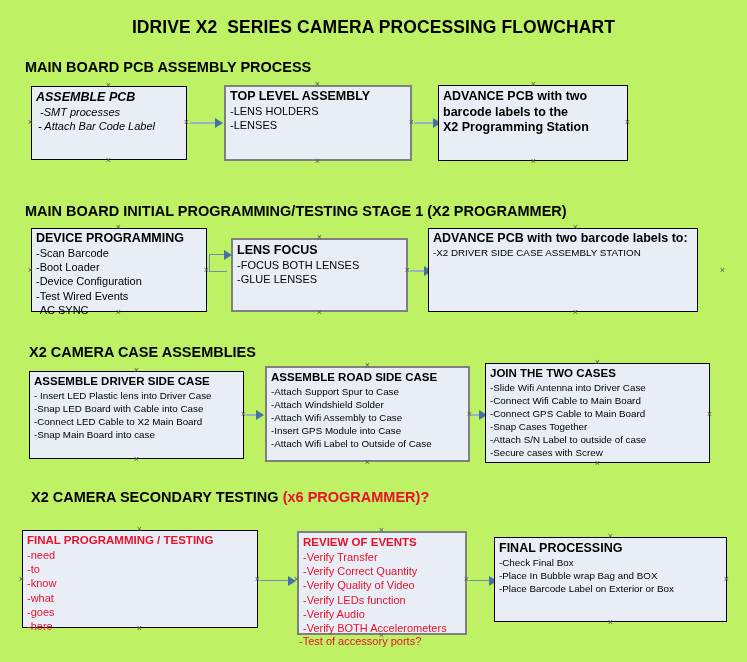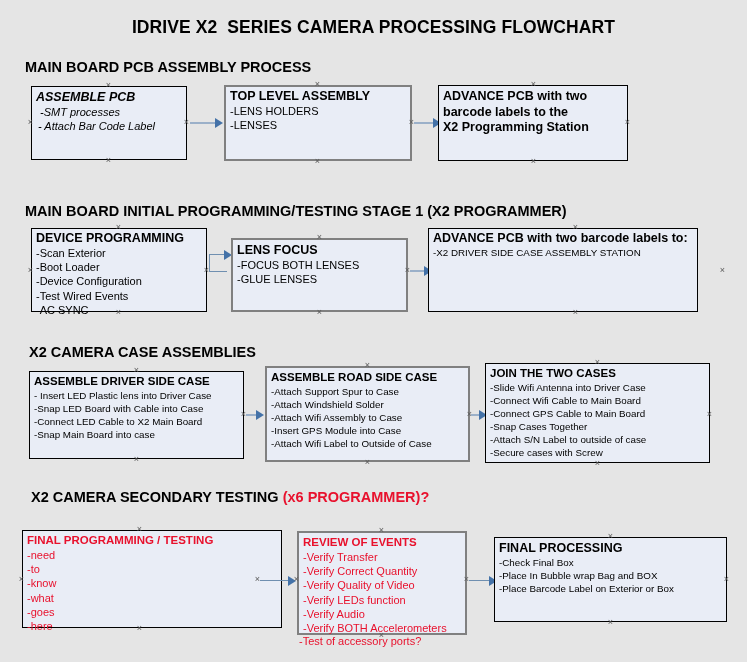--- a/index.html
+++ b/index.html
@@ -9,21 +9,21 @@
     background: #ffffff;
   }
   body {
     font-family: "Liberation Sans", sans-serif;
     color: #000000;
   }
   #canvas {
     position: relative;
     width: 747px;
     height: 662px;
-    background: #e5e5e5;
+    background: #bef264;
     overflow: hidden;
   }
   .doc-title {
     position: absolute;
     left: 0;
     top: 17px;
     width: 747px;
     text-align: center;
     font-size: 17.5px;
     font-weight: bold;
@@ -162,21 +162,21 @@
   </div>
   <div class="handle" style="left:530px; top:81px;"></div>
   <div class="handle" style="left:530px; top:158px;"></div>
   <div class="handle" style="left:624px; top:119px;"></div>
 
   <div class="section-head" style="left:25px; top:203px;">MAIN BOARD INITIAL PROGRAMMING/TESTING STAGE 1 (X2 PROGRAMMER)</div>
 
   <div class="pbox" style="left:31px; top:228px; width:176px; height:84px;">
     <div class="inner" style="top:2px;">
       <div class="btitle">DEVICE PROGRAMMING</div>
-      <div class="bline">-Scan Exterior</div>
+      <div class="bline">-Scan Barcode</div>
       <div class="bline">-Boot Loader</div>
       <div class="bline">-Device Configuration</div>
       <div class="bline">-Test Wired Events</div>
       <div class="bline">-AC SYNC</div>
     </div>
   </div>
   <div class="handle" style="left:115px; top:224px;"></div>
   <div class="handle" style="left:115px; top:309px;"></div>
   <div class="handle" style="left:27px; top:267px;"></div>
   <div class="handle" style="left:203px; top:267px;"></div>
@@ -255,21 +255,21 @@
       <div class="bline tiny">-Attach S/N Label to outside of case</div>
       <div class="bline tiny">-Secure cases with Screw</div>
     </div>
   </div>
   <div class="handle" style="left:594px; top:359px;"></div>
   <div class="handle" style="left:594px; top:460px;"></div>
   <div class="handle" style="left:706px; top:411px;"></div>
 
   <div class="section-head" style="left:31px; top:489px;"><span>X2 CAMERA SECONDARY TESTING </span><span class="accent">(x6 PROGRAMMER)?</span></div>
 
-  <div class="pbox" style="left:22px; top:530px; width:260px; height:98px;">
+  <div class="pbox" style="left:22px; top:530px; width:236px; height:98px;">
     <div class="inner" style="top:2px;">
       <div class="btitle red small">FINAL PROGRAMMING / TESTING</div>
       <div class="bline red">-need</div>
       <div class="bline red">-to</div>
       <div class="bline red">-know</div>
       <div class="bline red">-what</div>
       <div class="bline red">-goes</div>
       <div class="bline red">-here</div>
     </div>
   </div>

